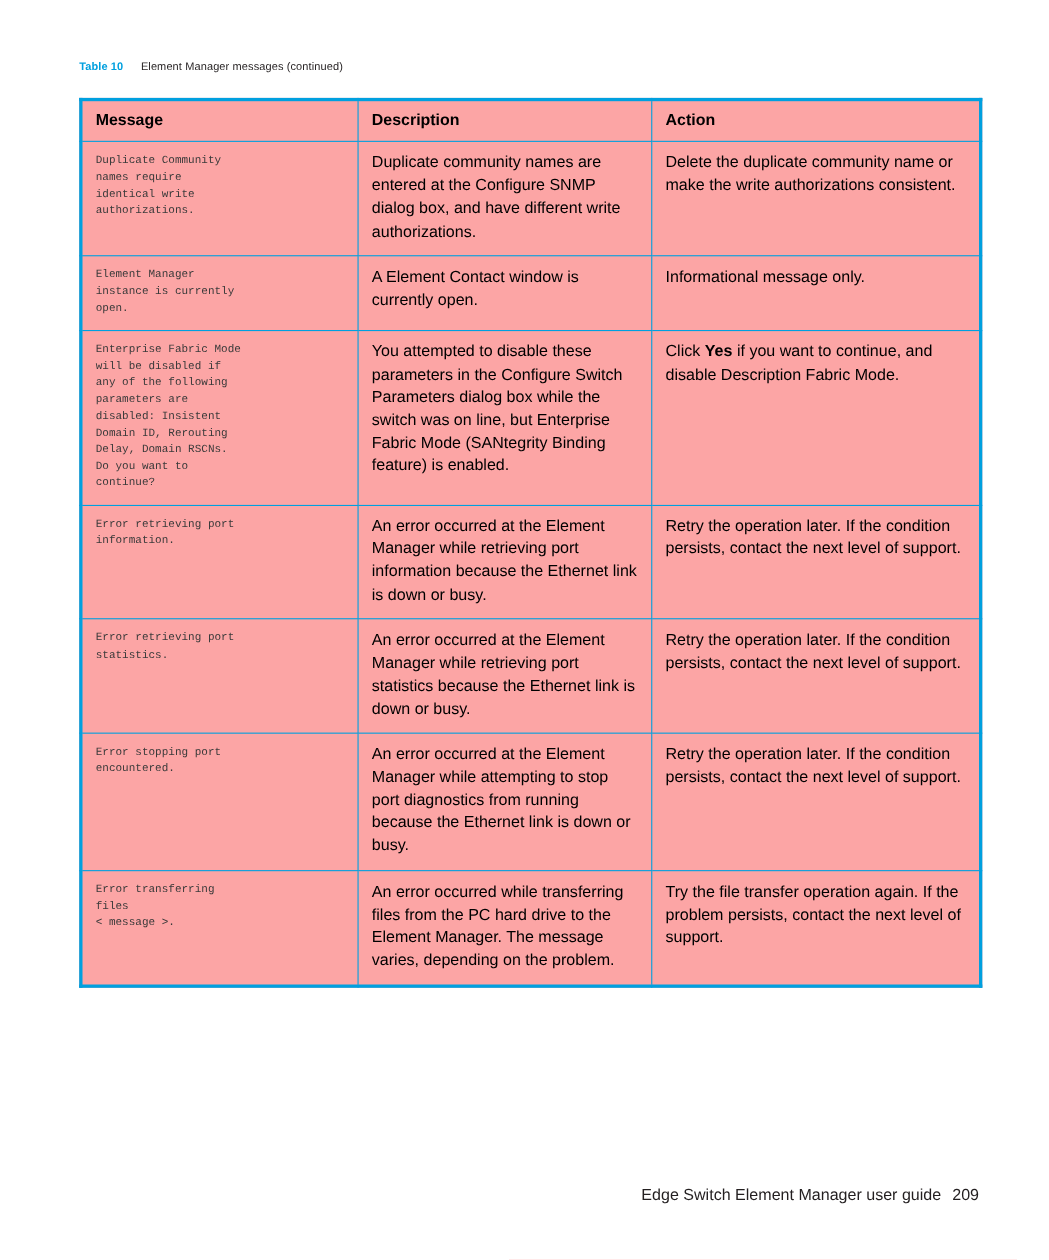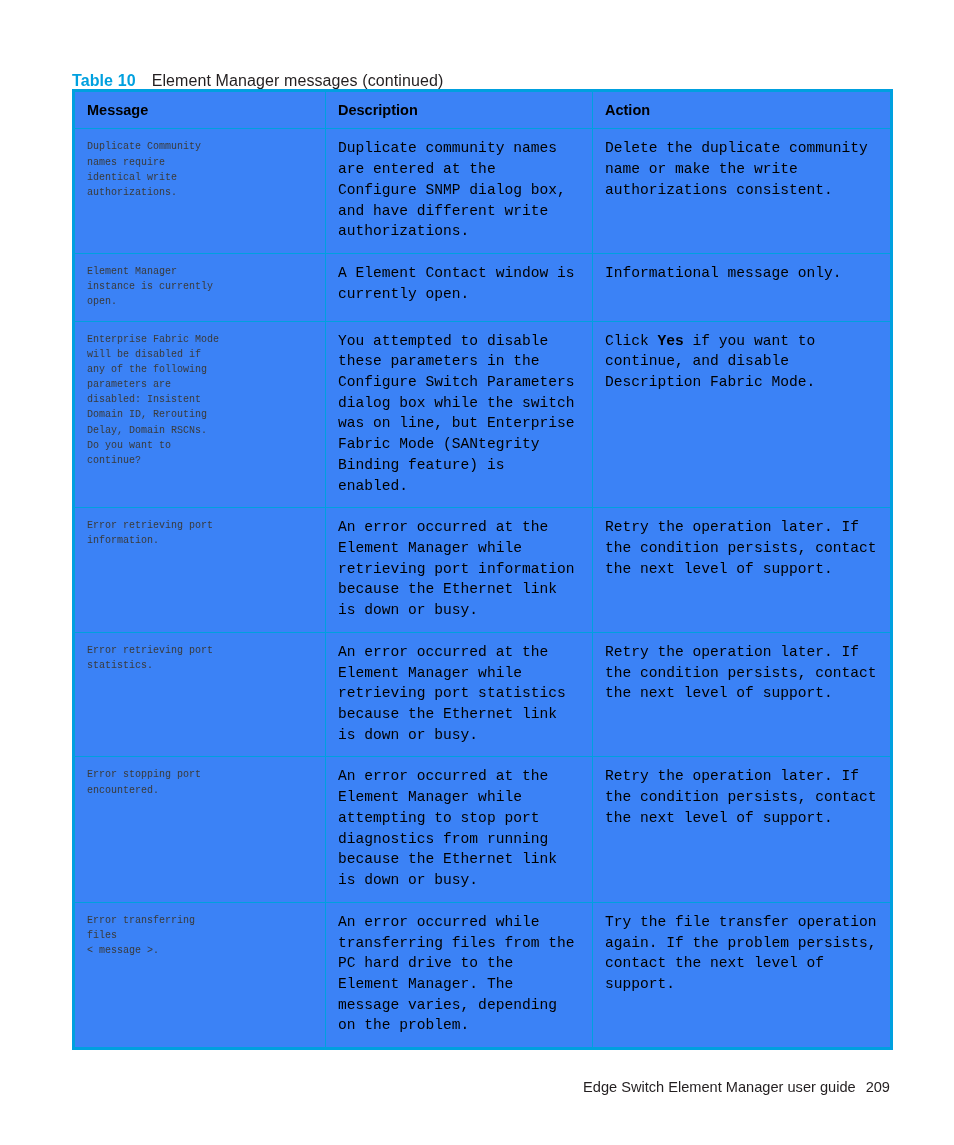--- a/index.html
+++ b/index.html
@@ -23,45 +23,44 @@
     width: 954px;
     height: 1145px;
     box-sizing: border-box;
   }
 
   
   .table-caption {
     position: absolute;
     left: 72px;
     top: 56px;
-    font-size: 16px;
+    font-size: 10px;
     letter-spacing: .1px;
     white-space: nowrap;
-    margin-top: 16px;
   }
   .table-caption .caption-label {
     color: #00a0df;
     font-weight: bold;
     margin-right: 16px;
   }
   .table-caption .caption-text {
     color: #231f20;
     font-weight: normal;
   }
 
   
   .msg-table {
     position: absolute;
     left: 72px;
     top: 89px;
     width: 818px;
     border-collapse: collapse;
     border: 3px solid #00a0df;
     table-layout: fixed;
-    background: #3b82f6;
+    background: #fca5a5;
   }
   .msg-table col.c-msg    { width: 252px; }
   .msg-table col.c-desc   { width: 267px; }
   .msg-table col.c-action { width: 299px; }
 
   .msg-table th,
   .msg-table td {
     border-right: 1px solid #00a0df;
     border-bottom: 1px solid #00a0df;
     vertical-align: top;
@@ -86,21 +85,21 @@
   td.cell-message {
     font-family: "Liberation Mono", "DejaVu Sans Mono", monospace;
     font-size: 10px;
     line-height: 1.52;
     color: #3a3a3a;
     white-space: pre-wrap;
     padding-top: 10px;
   }
   
   td.cell-prose {
-    font-family: Liberation Mono, monospace;
+    font-family: Liberation Sans, sans-serif;
     font-size: 14.6px;
     line-height: 1.42;
     color: #000000;
   }
   td.cell-prose b { font-weight: bold; }
 
   
   .page-footer {
     position: absolute;
     right: 64px;

